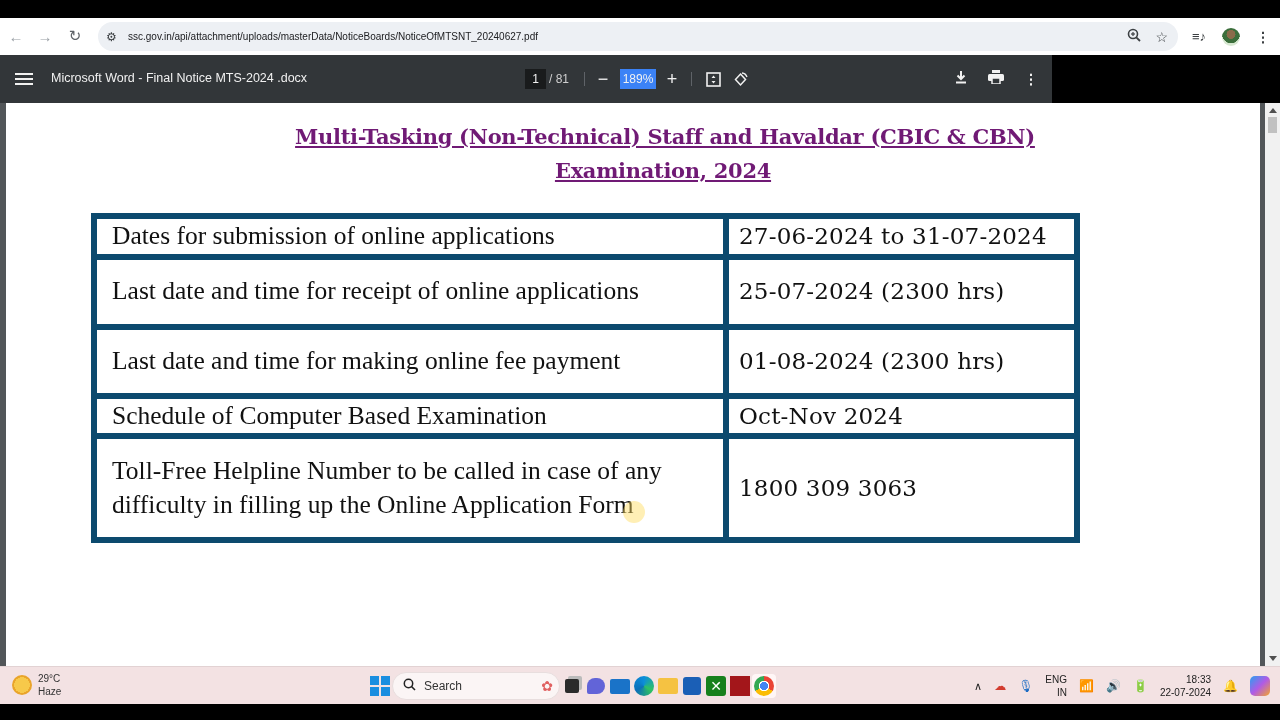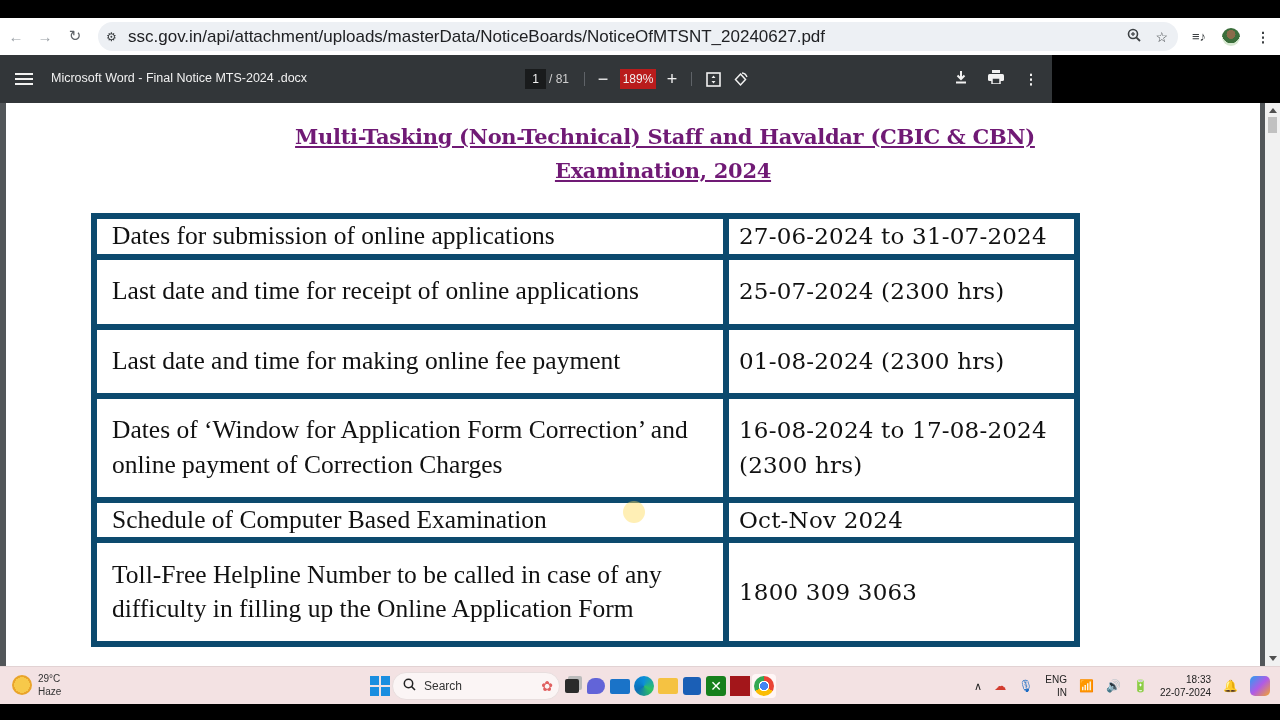--- a/index.html
+++ b/index.html
@@ -2,34 +2,34 @@
 <html><head>
 <meta charset="utf-8">
 <style>
   * { box-sizing: border-box; margin: 0; padding: 0; }
   html, body { width: 1280px; height: 720px; overflow: hidden; background: #000; font-family: "Liberation Sans", sans-serif; }
   .topblack { position: absolute; left: 0; top: 0; width: 1280px; height: 18px; background: #000; }
   .chrome-bar { position: absolute; left: 0; top: 18px; width: 1280px; height: 37px; background: #ffffff; display: flex; align-items: center; }
   .nav-btn { width: 22px; height: 22px; display: flex; align-items: center; justify-content: center; color: #5f6368; font-size: 15px; cursor: pointer; }
   .omnibox { position: absolute; left: 98px; top: 4px; width: 1080px; height: 29px; background: #edf0f4; border-radius: 15px; display: flex; align-items: center; }
   .omnibox .tune { width: 16px; margin-left: 8px; color: #3c4043; font-size: 12px; }
-  .omnibox .url { margin-left: 6px; font-size: 17px; color: #202124; white-space: nowrap; }
+  .omnibox .url { margin-left: 6px; font-size: 10px; color: #202124; white-space: nowrap; }
   .omni-right { position: absolute; right: 0; top: 0; height: 29px; display: flex; align-items: center; gap: 14px; padding-right: 10px; color: #3c4043; font-size: 14px; }
   .chrome-right { position: absolute; right: 10px; top: 4px; height: 29px; display: flex; align-items: center; gap: 16px; color: #3c4043; }
   .avatar { width: 18px; height: 18px; border-radius: 50%; background: radial-gradient(circle at 50% 35%, #8a6b4a 0 30%, #3b6e3b 31% 60%, #d6e7d0 61%); }
 
   .pdf-toolbar { position: absolute; left: 0; top: 55px; width: 1052px; height: 48px; background: #323639; display: flex; align-items: center; color: #f1f1f1; }
   .menu-icon { position: absolute; left: 15px; top: 15px; width: 18px; height: 18px; cursor: pointer; }
   .menu-icon span { display: block; height: 2px; background: #f1f1f1; margin: 3px 0; }
   .doc-title { position: absolute; left: 51px; top: 16px; font-size: 12.5px; color: #f1f1f1; white-space: nowrap; }
   .page-box { position: absolute; left: 525px; top: 14px; width: 21px; height: 20px; background: #191b1c; color: #f1f1f1; font-size: 12px; display: flex; align-items: center; justify-content: center; }
   .page-total { position: absolute; left: 549px; top: 17px; font-size: 12px; color: #d0d0d0; }
   .sep { position: absolute; top: 17px; width: 1px; height: 14px; background: #5f6368; }
   .tb-btn { position: absolute; top: 14px; height: 20px; display: flex; align-items: center; justify-content: center; color: #f1f1f1; font-size: 18px; cursor: pointer; }
-  .zoom-box { position: absolute; left: 620px; top: 14px; width: 36px; height: 20px; background: #b91c1c; color: #f1f1f1; font-size: 12px; display: flex; align-items: center; justify-content: center; }
+  .zoom-box { position: absolute; left: 620px; top: 14px; width: 36px; height: 20px; background: #3b82f6; color: #f1f1f1; font-size: 12px; display: flex; align-items: center; justify-content: center; }
   .tb-right { position: absolute; right: 14px; top: 14px; height: 20px; display: flex; gap: 20px; align-items: center; }
 
   .viewer { position: absolute; left: 0; top: 103px; width: 1280px; height: 563px; background: #525659; }
   .page { position: absolute; left: 6px; top: 0; width: 1254px; height: 563px; background: #ffffff; overflow: hidden; }
   .scrollbar { position: absolute; left: 1265px; top: 0; width: 15px; height: 563px; background: #f1f1f1; }
   .scroll-up { position: absolute; left: 4px; top: 5px; width: 0; height: 0; border-left: 4px solid transparent; border-right: 4px solid transparent; border-bottom: 5px solid #505050; }
   .scroll-thumb { position: absolute; left: 3px; top: 14px; width: 9px; height: 16px; background: #c1c1c1; }
   .scroll-down { position: absolute; left: 4px; bottom: 5px; width: 0; height: 0; border-left: 4px solid transparent; border-right: 4px solid transparent; border-top: 5px solid #505050; }
 
   .doc-heading { position: absolute; left: 0; width: 1264px; text-align: center; font-family: "DejaVu Serif", serif; font-weight: bold; color: #701a75; text-decoration: underline; font-size: 21px; letter-spacing: -0.3px; margin-left: 25px; }
@@ -143,24 +143,20 @@
         <td class="c2">27-06-2024 to 31-07-2024</td>
       </tr>
       <tr style="height:70px">
         <td class="c1">Last date and time for receipt of online applications</td>
         <td class="c2">25-07-2024 (2300 hrs)</td>
       </tr>
       <tr style="height:69px">
         <td class="c1">Last date and time for making online fee payment</td>
         <td class="c2">01-08-2024 (2300 hrs)</td>
       </tr>
-      <tr style="height:104px">
-        <td class="c1">Dates of ‘Window for Application Form Correction’ and online payment of Correction Charges</td>
-        <td class="c2" style="padding-right:4px">16-08-2024 to 17-08-2024 (2300 hrs)</td>
-      </tr>
       <tr style="height:35px">
         <td class="c1">Schedule of Computer Based Examination</td>
         <td class="c2">Oct-Nov 2024</td>
       </tr>
       <tr style="height:104px">
         <td class="c1">Toll-Free Helpline Number to be called in case of any difficulty in filling up the Online Application Form</td>
         <td class="c2">1800 309 3063</td>
       </tr>
     </tbody>
       </table>

